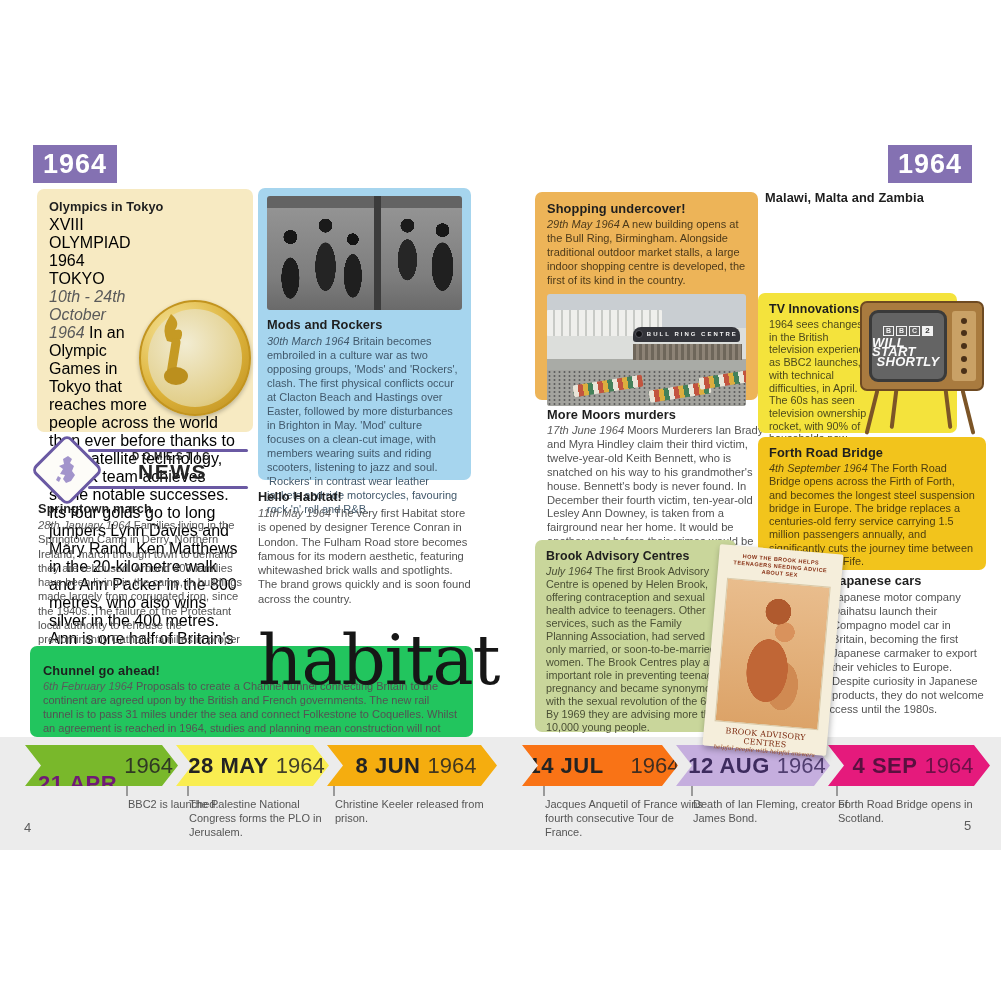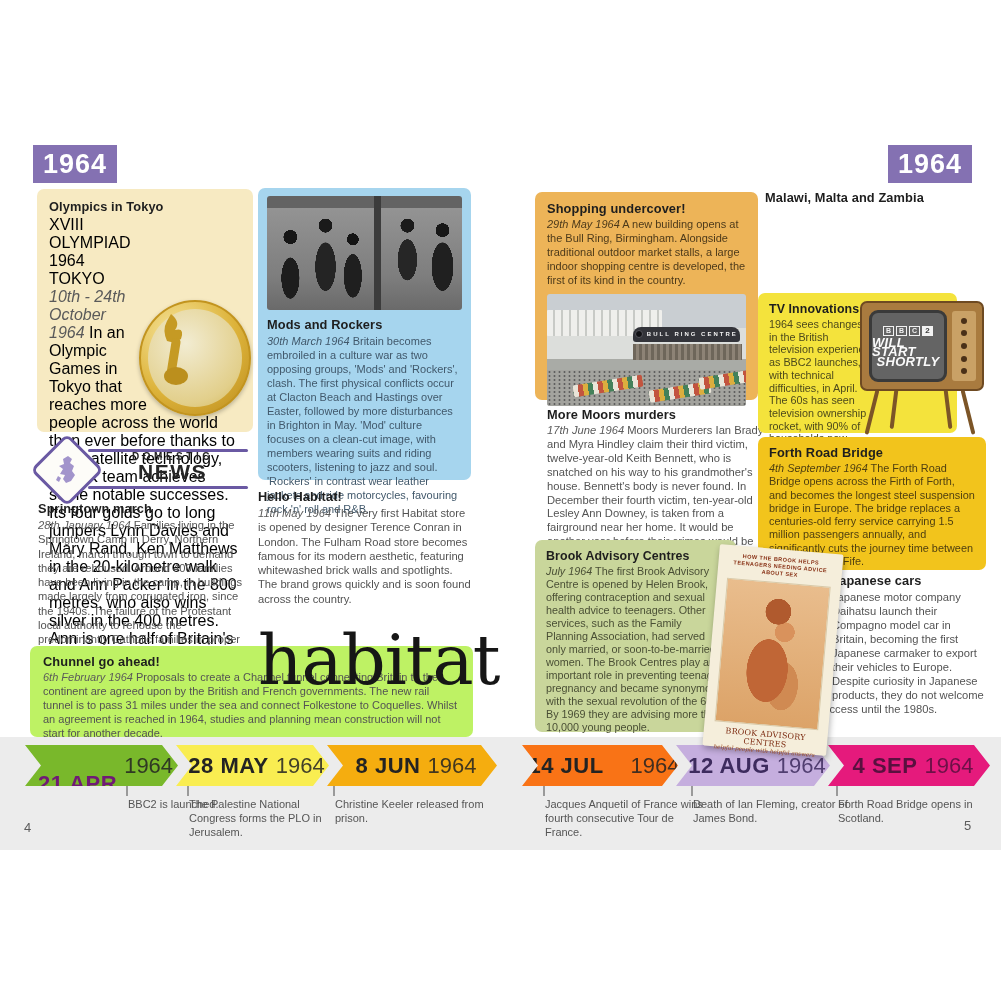--- a/index.html
+++ b/index.html
@@ -154,21 +154,21 @@
     <div class="dn-kicker">DOMESTIC</div>
     <div class="dn-word">NEWS</div>
   </div>
 
   <div class="article" style="left:38px;top:501px;width:214px;">
     <h3>Springtown march</h3>
     <p><em class="date">28th January 1964</em>
       <span>Families living in the Springtown Camp in Derry, Northern Ireland, march through town to demand they are rehoused. Around 400 families have been living in the camp, in buildings made largely from corrugated iron, since the 1940s. The failure of the Protestant local authority to rehouse the predominantly Catholic families in proper houses gives rise to several civil rights protests in Northern Ireland.</span></p>
   </div>
 
-  <div class="box" style="left:30px;top:646px;width:443px;height:91px;background:#bef264;padding:8px 13px;">
+  <div class="box" style="left:30px;top:646px;width:443px;height:91px;background:#22c55e;padding:17px 13px;">
     <h3>Chunnel go ahead!</h3>
     <p style="font-size:11px;line-height:13.9px;"><em class="date">6th February 1964</em>
       <span>Proposals to create a Channel tunnel connecting Britain to the continent are agreed upon by the British and French governments. The new rail tunnel is to pass 31 miles under the sea and connect Folkestone to Coquelles. Whilst an agreement is reached in 1964, studies and planning mean construction will not start for another decade.</span></p>
   </div>
 
   <div class="box" style="left:258px;top:188px;width:213px;height:292px;background:#a6d5ee;padding:8px 9px;">
     <div class="mods-photo"></div>
     <h3>Mods and Rockers</h3>
     <p style="font-size:11px;line-height:14px;color:#41586b;"><em class="date" style="color:#41586b;">30th March 1964</em>
       <span>Britain becomes embroiled in a culture war as two opposing groups, 'Mods' and 'Rockers', clash. The first physical conflicts occur at Clacton Beach and Hastings over Easter, followed by more disturbances in Brighton in May. 'Mod' culture focuses on a clean-cut image, with members wearing suits and riding scooters, listening to jazz and soul. 'Rockers' in contrast wear leather jackets and ride motorcycles, favouring rock 'n' roll and R&amp;B.</span></p>

